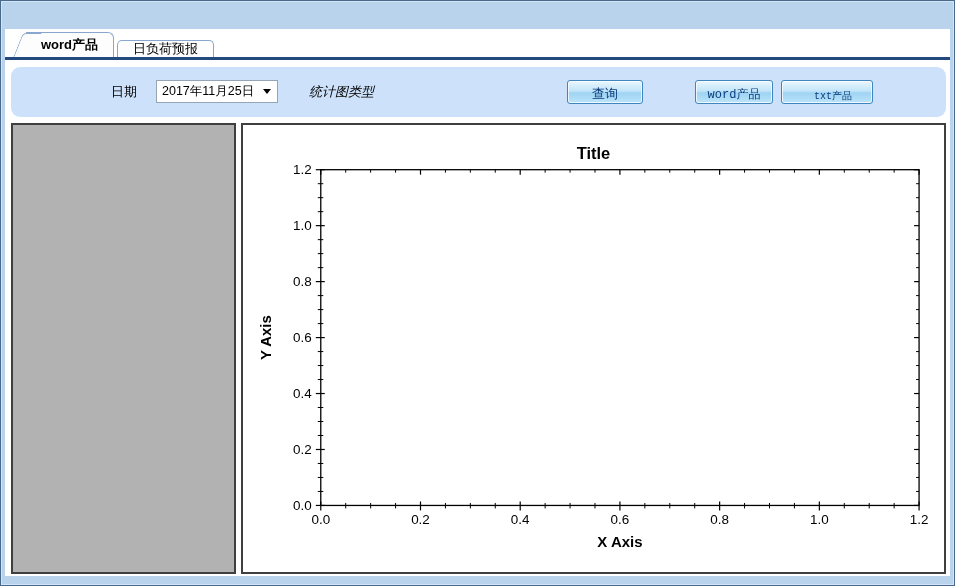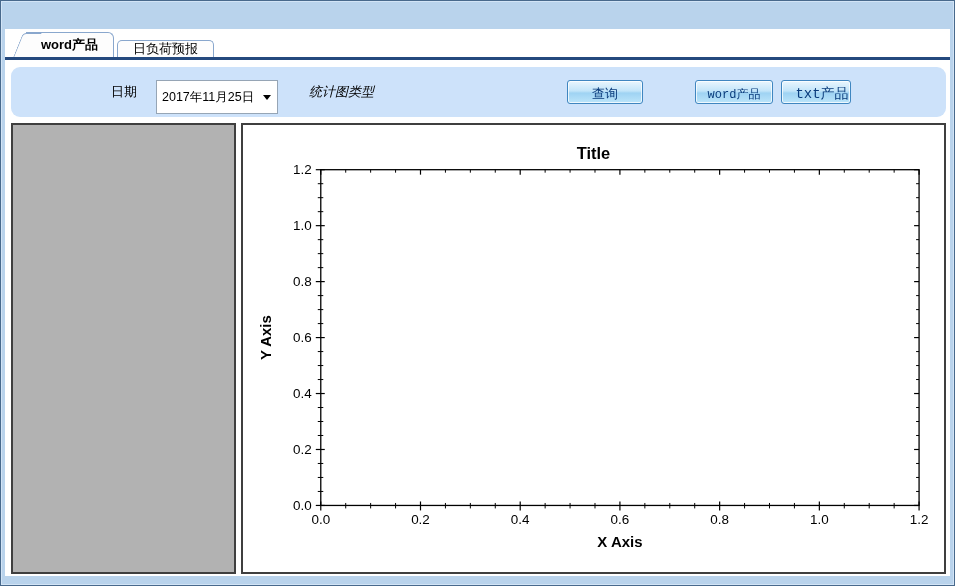--- a/index.html
+++ b/index.html
@@ -78,21 +78,21 @@
   
   .toolbar{
     position:absolute; top:38px; left:6px; right:4px; height:50px;
     background:#cde2fa; border-radius:9px;
   }
   .tb-label{ position:absolute; top:16px; font-size:13px; color:#000; white-space:nowrap; }
   .lbl-date{ left:100px; }
   .lbl-ctype{ left:298px;font-style:italic; }
 
   .datepicker{
-    position:absolute; left:145px; top:13px; width:122px; height:34px;
+    position:absolute; left:145px; top:13px; width:122px; height:23px;
     background:#fff; border:1px solid #96a5b5; display:flex; align-items:center;
   }
   .dp-text{ flex:1; font-size:12.5px; padding-left:5px; white-space:nowrap; overflow:hidden; }
   .dp-btn{ width:20px; height:100%; display:flex; align-items:center; justify-content:center; }
   .tri-down-black{ width:0; height:0; border-left:4px solid transparent; border-right:4px solid transparent; border-top:5px solid #000; }
 
   .combo{
     position:absolute; left:385px; top:12px; width:102px; height:25px;
     background:#fff; border:1px solid #49a0df; display:flex;
   }
@@ -108,21 +108,21 @@
     position:absolute; top:13px; height:24px;
     background:linear-gradient(#e9f6fe,#c3e5f9 45%,#9fd3f3 55%,#bce5fa);
     border:1px solid #3f86c0; border-radius:3px;
     box-shadow: inset 0 0 0 1px rgba(255,255,255,.75);
     color:#0a3c7c; font-size:13px;
     display:flex; align-items:flex-end; justify-content:center;
     cursor:default; white-space:nowrap;
   }
   .btn-query{ left:556px; width:76px; }
   .btn-word{ left:684px; width:78px; font-family:"Liberation Mono","DejaVu Sans Mono",monospace; font-size:12px; }
-  .btn-txt{ left:770px; width:70px; font-family:"Liberation Mono","DejaVu Sans Mono",monospace; font-size:14px;padding-left:12px; }
+  .btn-txt{ left:770px; width:92px; font-family:"Liberation Mono","DejaVu Sans Mono",monospace; font-size:10px;padding-left:12px; }
 
   
   .content-row{
     position:absolute; top:94px; left:6px; right:4px; bottom:2px;
     display:flex; gap:5px;
   }
   .left-panel{ width:225px; background:#b2b2b2; border:2px solid #3f3f3f; }
   .chart-panel{ flex:1; background:#fff; border:2px solid #3f3f3f; position:relative; }
   .chart-panel svg{ position:absolute; left:0; top:0; width:100%; height:100%; }
 </style>

